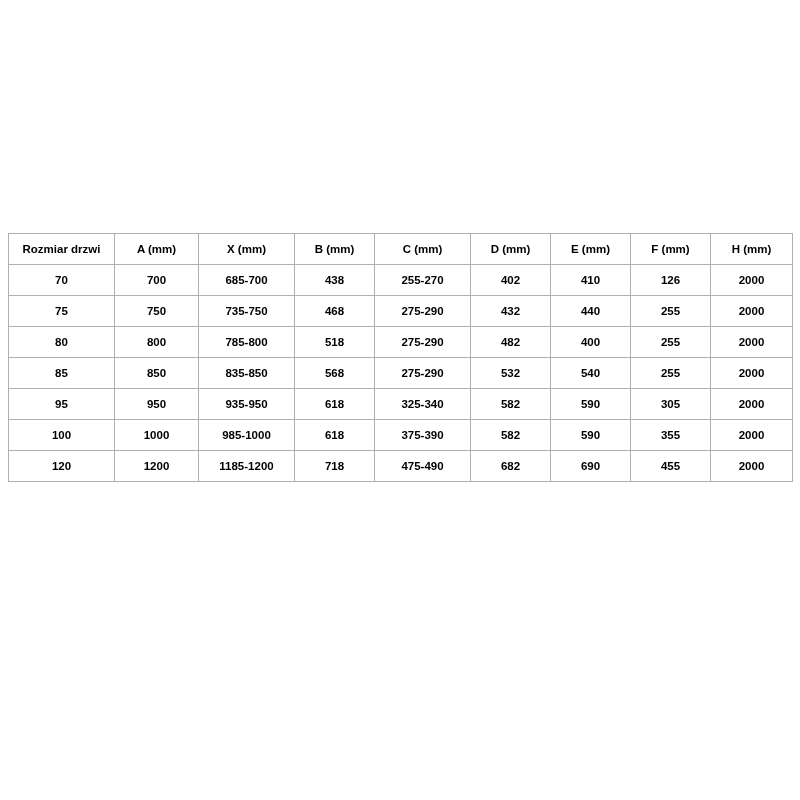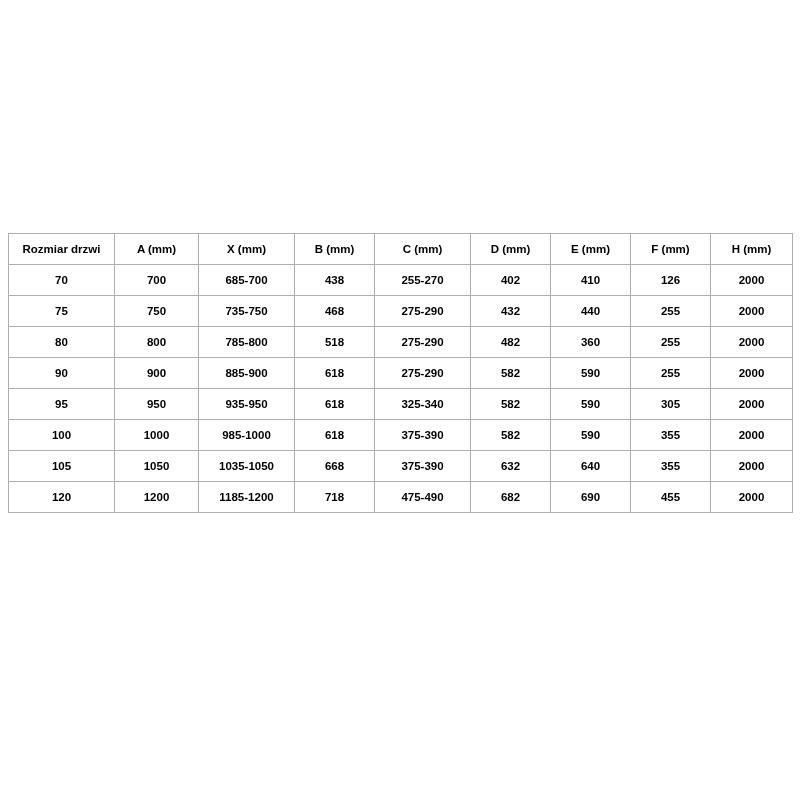--- a/index.html
+++ b/index.html
@@ -104,32 +104,32 @@
         <td>255</td>
         <td>2000</td>
       </tr>
       <tr>
         <td>80</td>
         <td>800</td>
         <td>785-800</td>
         <td>518</td>
         <td>275-290</td>
         <td>482</td>
-        <td>360</td>
+        <td>400</td>
         <td>255</td>
         <td>2000</td>
       </tr>
       <tr>
-        <td>90</td>
-        <td>900</td>
-        <td>885-900</td>
-        <td>618</td>
+        <td>85</td>
+        <td>850</td>
+        <td>835-850</td>
+        <td>568</td>
         <td>275-290</td>
-        <td>582</td>
-        <td>590</td>
+        <td>532</td>
+        <td>540</td>
         <td>255</td>
         <td>2000</td>
       </tr>
       <tr>
         <td>95</td>
         <td>950</td>
         <td>935-950</td>
         <td>618</td>
         <td>325-340</td>
         <td>582</td>
@@ -142,31 +142,20 @@
         <td>1000</td>
         <td>985-1000</td>
         <td>618</td>
         <td>375-390</td>
         <td>582</td>
         <td>590</td>
         <td>355</td>
         <td>2000</td>
       </tr>
       <tr>
-        <td>105</td>
-        <td>1050</td>
-        <td>1035-1050</td>
-        <td>668</td>
-        <td>375-390</td>
-        <td>632</td>
-        <td>640</td>
-        <td>355</td>
-        <td>2000</td>
-      </tr>
-      <tr>
         <td>120</td>
         <td>1200</td>
         <td>1185-1200</td>
         <td>718</td>
         <td>475-490</td>
         <td>682</td>
         <td>690</td>
         <td>455</td>
         <td>2000</td>
       </tr>

